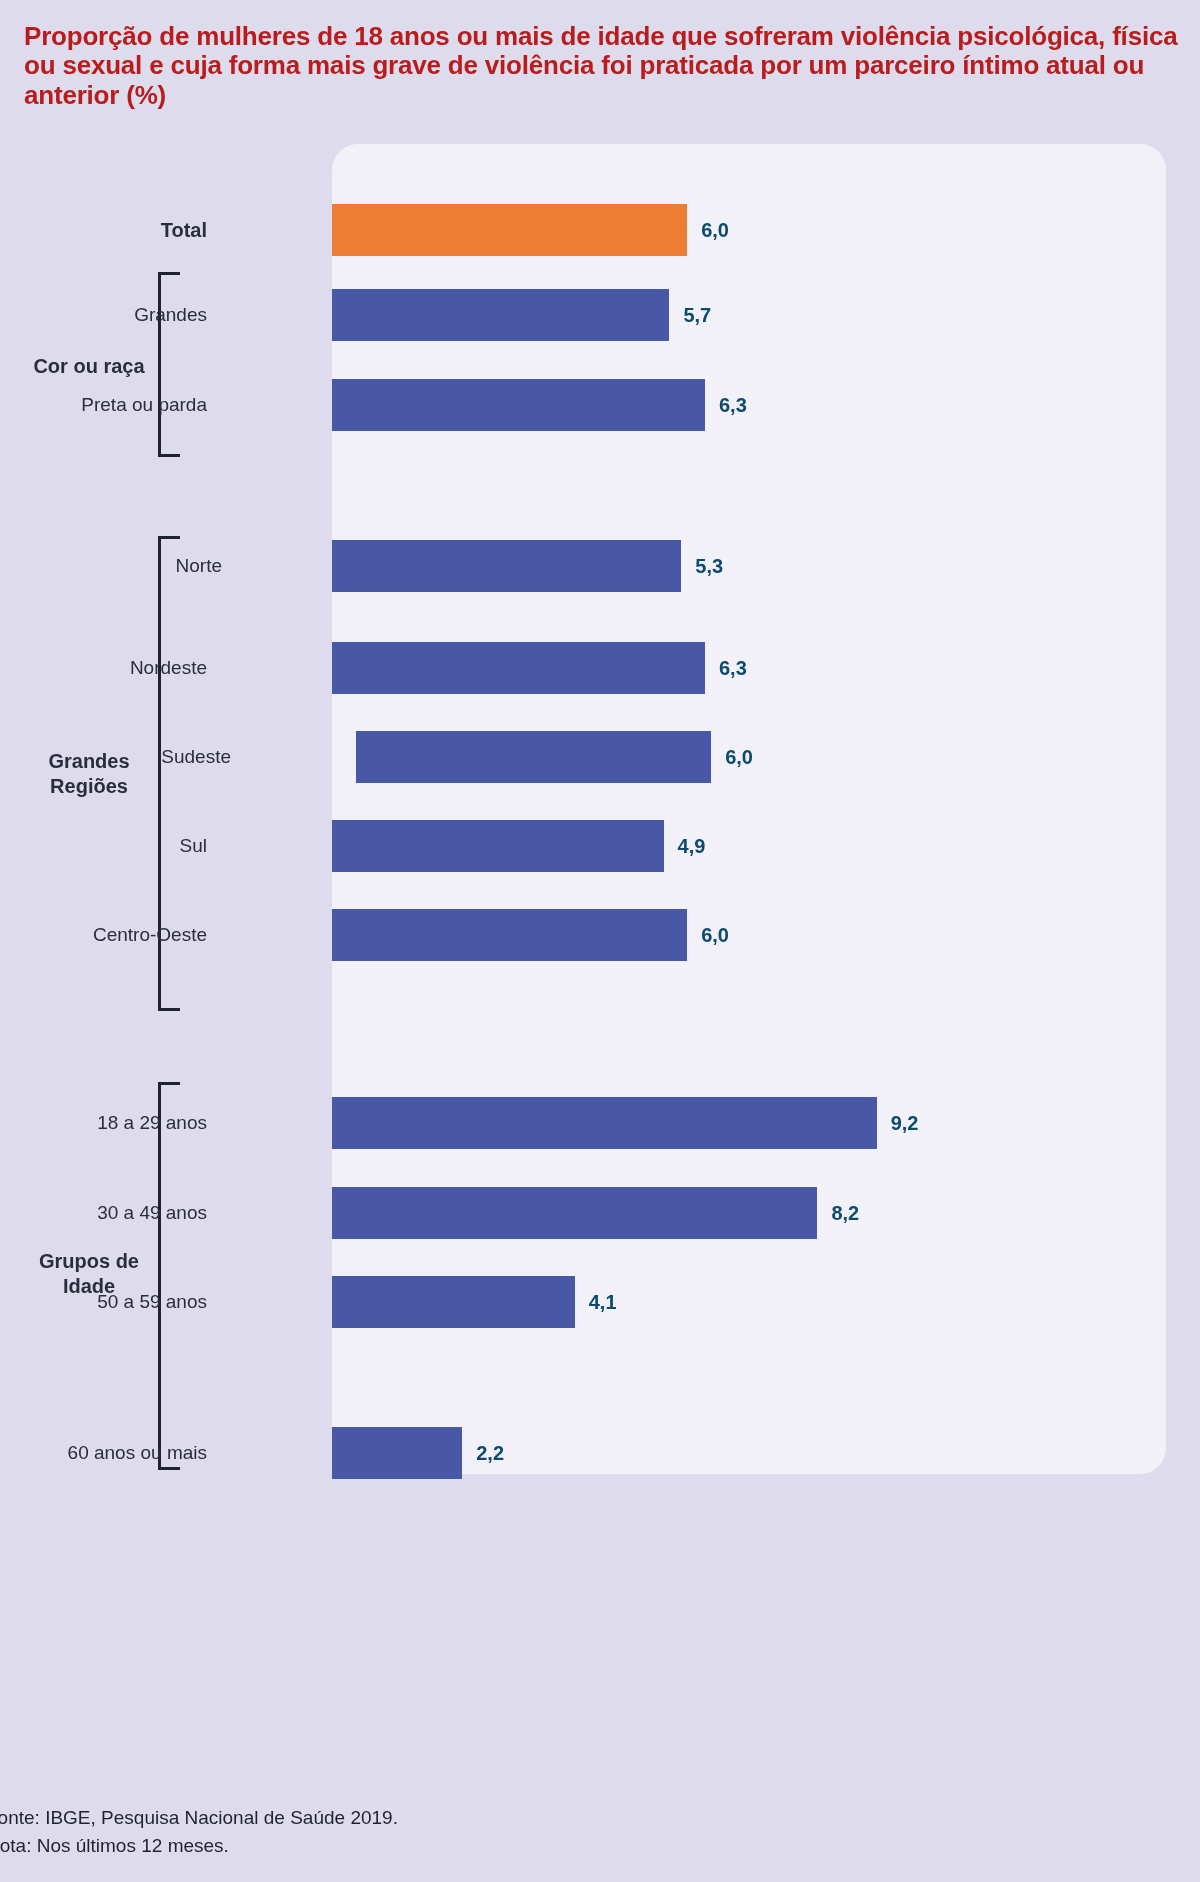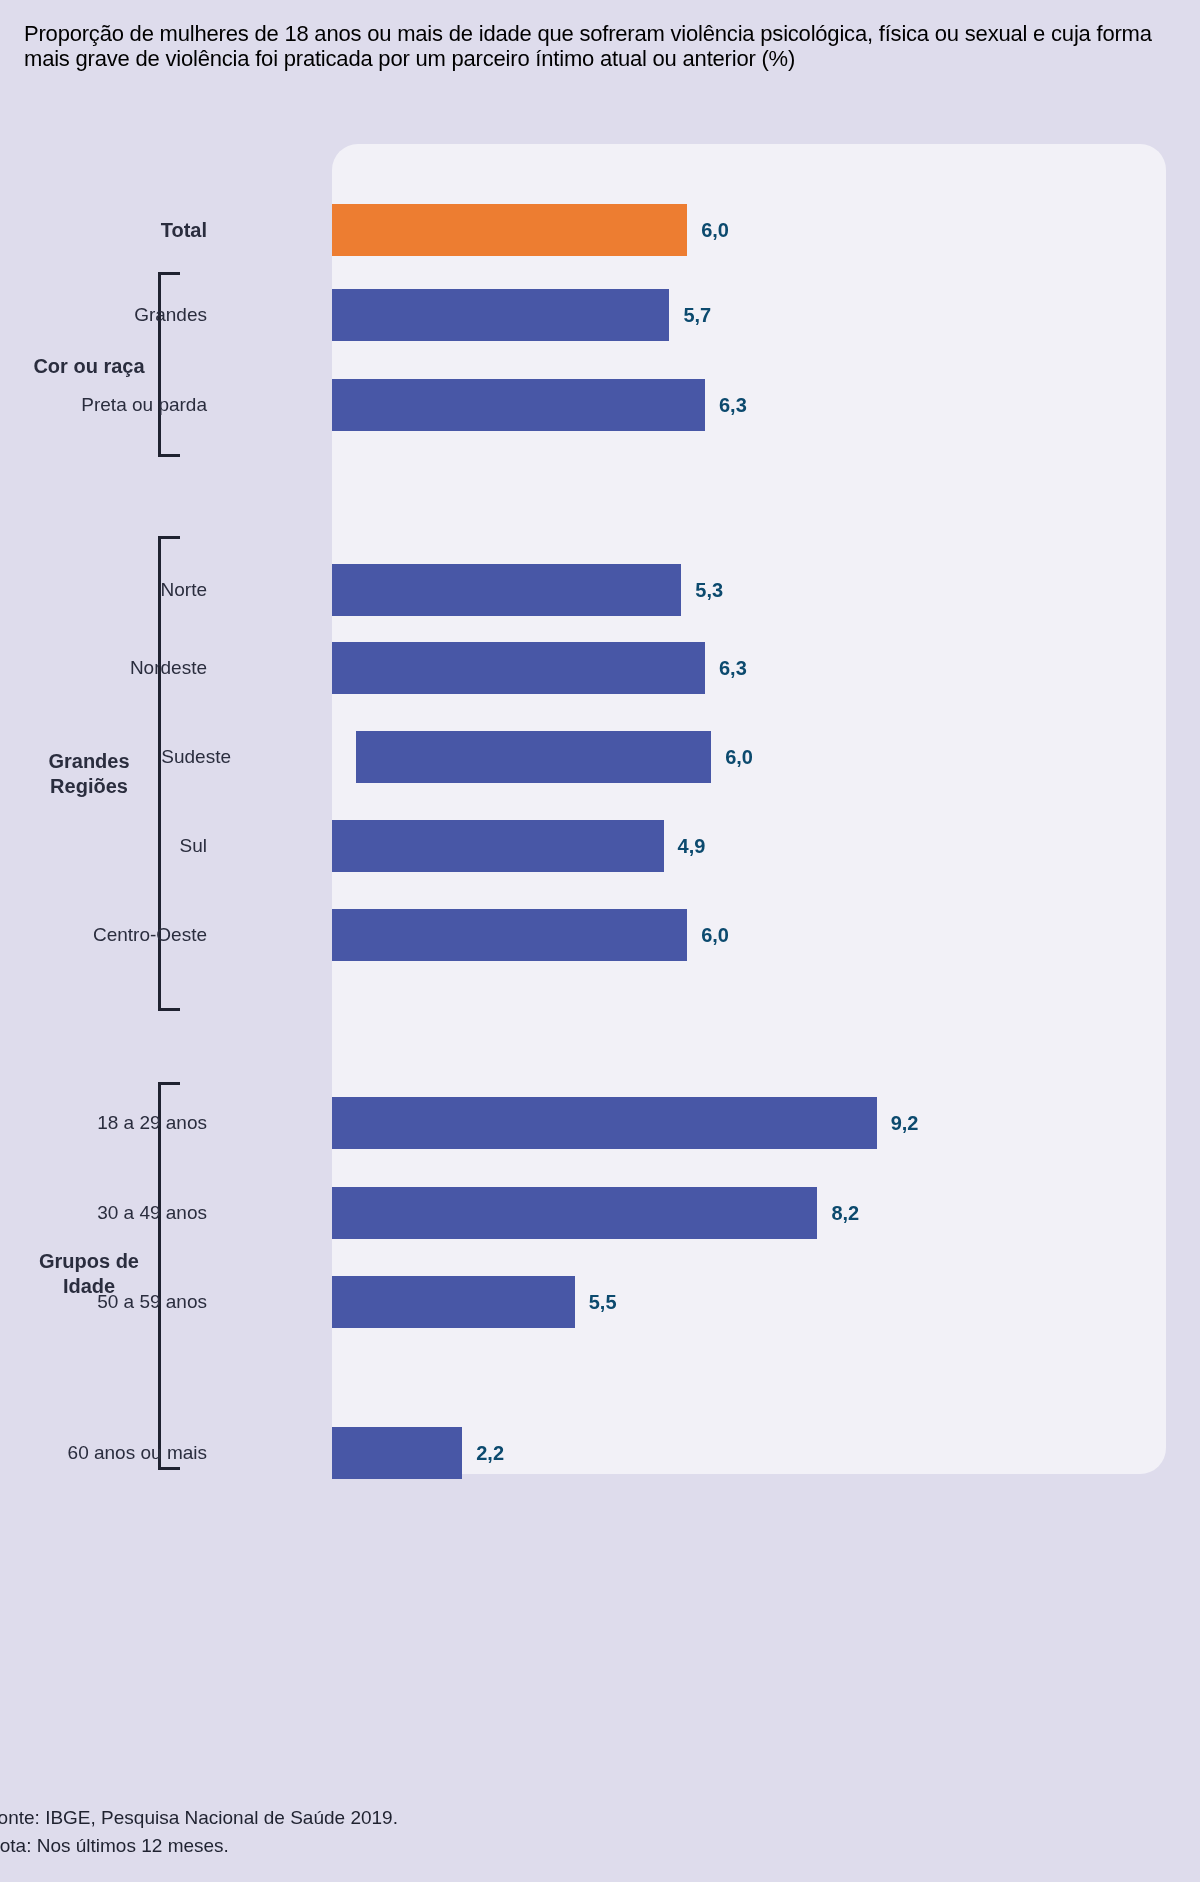--- a/index.html
+++ b/index.html
@@ -14,24 +14,24 @@
     position: relative;
     overflow: hidden;
   }
 
   
   #title {
     position: absolute;
     left: 24px;
     top: 22px;
     width: 1160px;
-    font-size: 22px;
+    font-size: 26px;
     line-height: 1.13;
-    font-weight: normal;
-    color: #000000;
+    font-weight: bold;
+    color: #b91c1c;
     letter-spacing: -0.2px;
   }
 
   
   #panel {
     position: absolute;
     left: 332px;
     top: 144px;
     width: 834px;
     height: 1330px;
@@ -166,21 +166,21 @@
       <div class="row" style="top: 145px;">
         <div class="row-label">Grandes</div>
         <div class="bar" style="width: 337.44px;"></div>
         <div class="bar-value" style="left: 683.44px; top: 50%;">5,7</div>
       </div>
       <div class="row" style="top: 235px;">
         <div class="row-label">Preta ou parda</div>
         <div class="bar" style="width: 372.96px;"></div>
         <div class="bar-value" style="left: 718.96px; top: 50%;">6,3</div>
       </div>
-      <div class="row" style="top: 420px;">
+      <div class="row" style="top: 396px; padding-left: 15px;">
         <div class="row-label">Norte</div>
         <div class="bar" style="width: 349.28px;"></div>
         <div class="bar-value" style="left: 695.28px; top: 50%;">5,3</div>
       </div>
       <div class="row" style="top: 498px;">
         <div class="row-label">Nordeste</div>
         <div class="bar" style="width: 372.96px;"></div>
         <div class="bar-value" style="left: 718.96px; top: 50%;">6,3</div>
       </div>
       <div class="row" style="top: 587px; margin-left: 24px;">
@@ -204,21 +204,21 @@
         <div class="bar-value" style="left: 890.64px; top: 50%;">9,2</div>
       </div>
       <div class="row" style="top: 1043px;">
         <div class="row-label">30 a 49 anos</div>
         <div class="bar" style="width: 485.44px;"></div>
         <div class="bar-value" style="left: 831.44px; top: 50%;">8,2</div>
       </div>
       <div class="row" style="top: 1132px;">
         <div class="row-label">50 a 59 anos</div>
         <div class="bar" style="width: 242.72px;"></div>
-        <div class="bar-value" style="left: 588.72px; top: 50%;">5,5</div>
+        <div class="bar-value" style="left: 588.72px; top: 50%;">4,1</div>
       </div>
       <div class="row" style="top: 1283px;">
         <div class="row-label">60 anos ou mais</div>
         <div class="bar" style="width: 130.24px;"></div>
         <div class="bar-value" style="left: 476.24px; top: 50%;">2,2</div>
       </div>
     </div>
 </div>
 
 <div id="footer">

